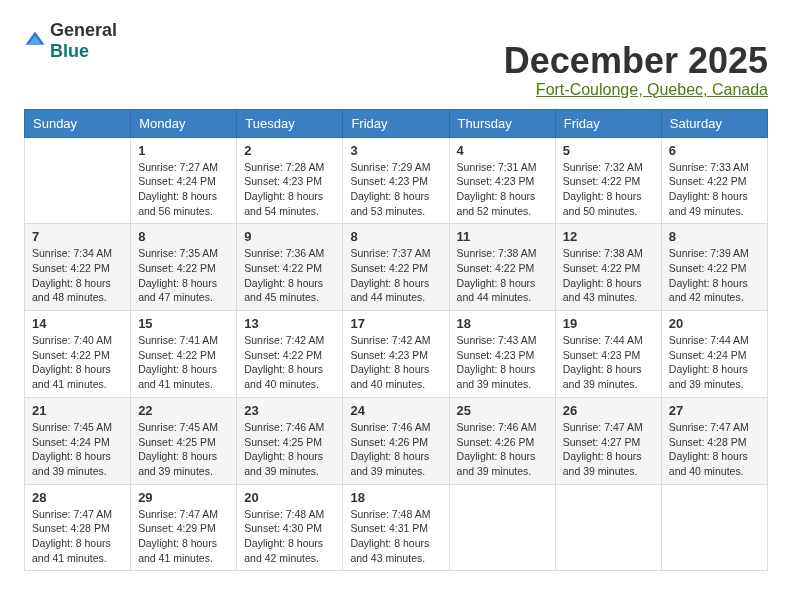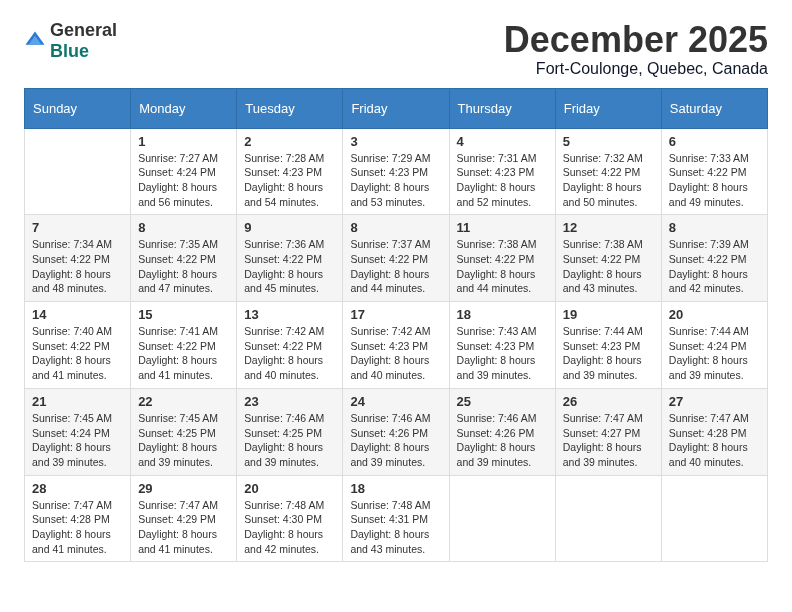--- a/index.html
+++ b/index.html
@@ -21,41 +21,43 @@
       display: flex;
       align-items: center;
       gap: 4px;
     }
     .logo-icon {
       width: 22px;
       height: 22px;
     }
     .title-area {
       text-align: right;
+      margin-top: 21px;
     }
     .month-title {
       font-size: 36px;
       font-weight: bold;
       color: #333;
       line-height: 1.1;
     }
     .location-title {
       font-size: 16px;
-      color: #0f172a;
+      color: #4d7c0f;
+      text-decoration: underline;
     }
     .calendar-table {
       width: 100%;
       border-collapse: collapse;
       border: 1px solid #ccc;
     }
     .calendar-table th {
       background-color: #3a7fc1;
       color: white;
       text-align: left;
-      padding: 12px 8px;
+      padding: 6px 8px;
       font-size: 13px;
       font-weight: normal;
       border: 1px solid #2e6ea8;
     }
     .calendar-table td {
       vertical-align: top;
       padding: 5px 7px;
       border: 1px solid #ddd;
       width: 14.28%;
       min-height: 80px;

